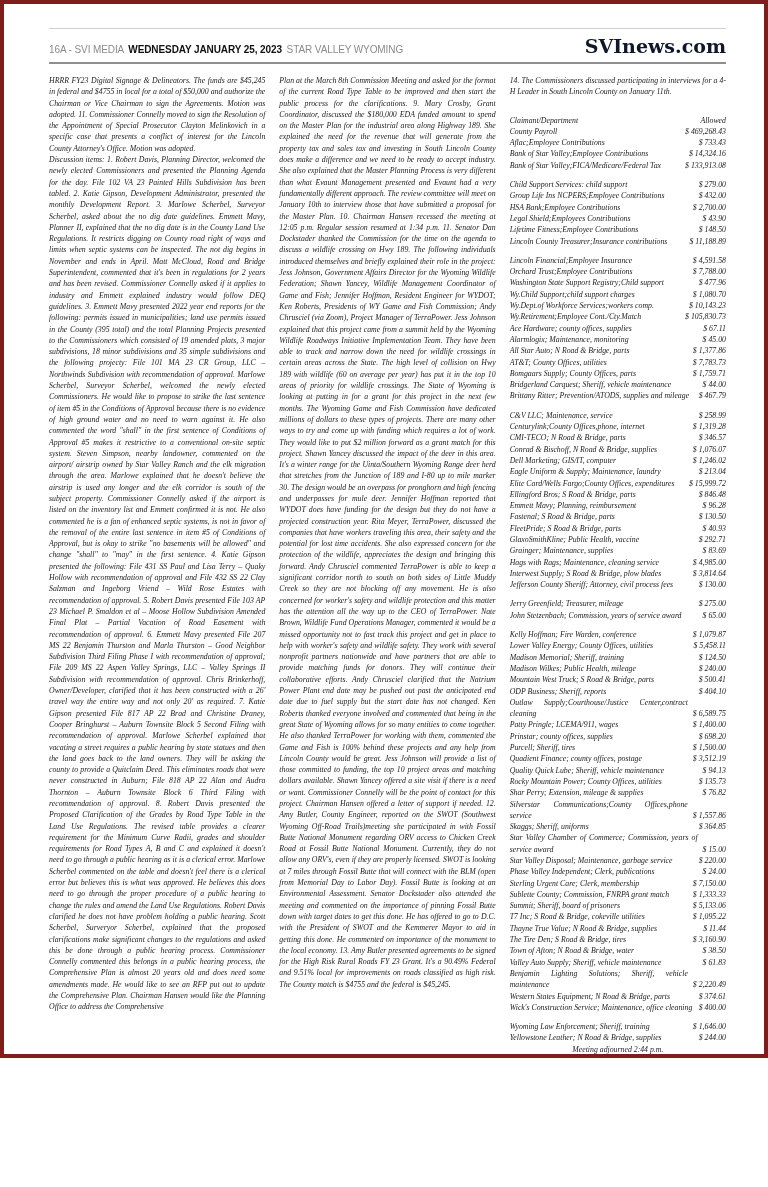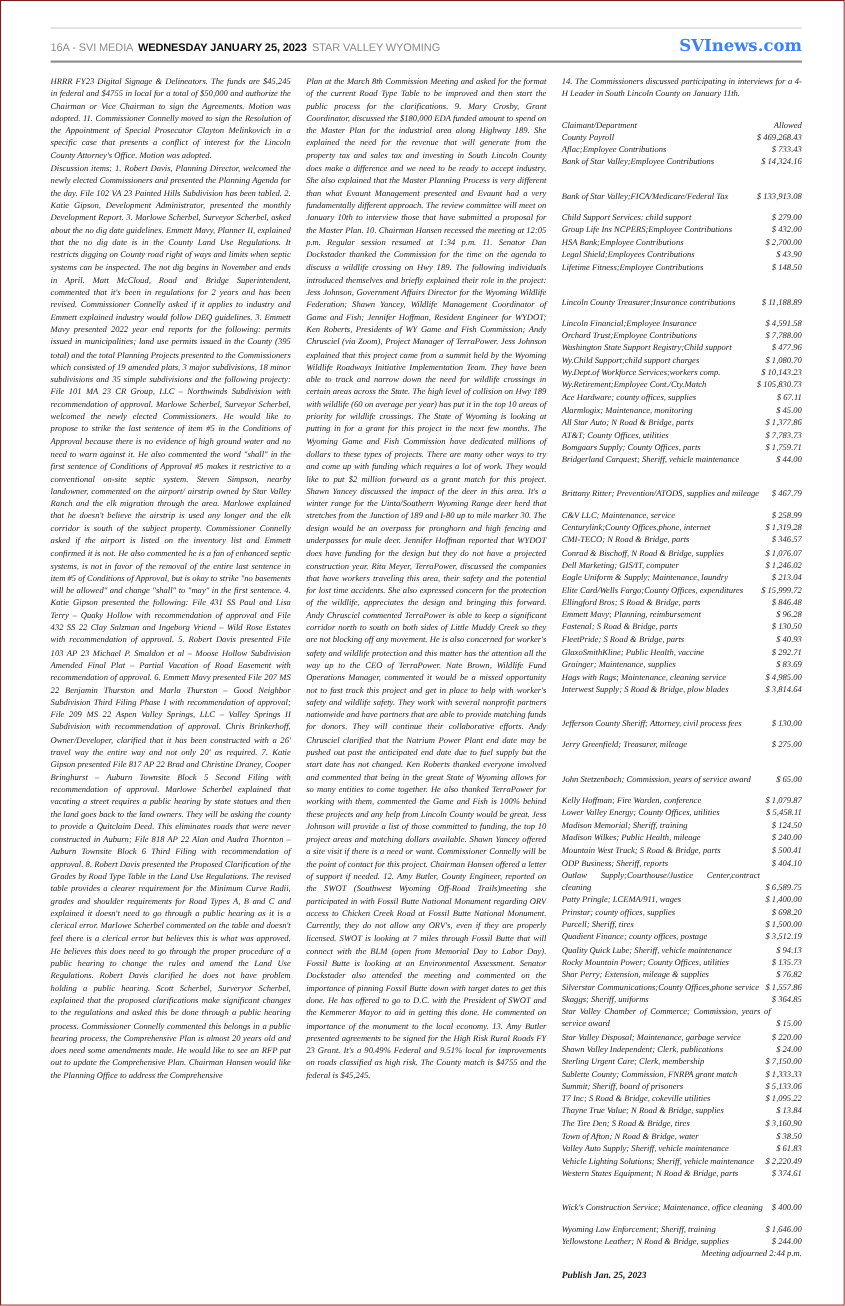--- a/index.html
+++ b/index.html
@@ -1,37 +1,37 @@
 <!DOCTYPE html>
 <html><head>
 <meta charset="utf-8">
 <style>
   html,body{margin:0;padding:0;background:#ffffff;}
   .page{
-    width:768px;height:1187px;box-sizing:border-box;
-    background:#fff;border:1px solid #7f1d1d;overflow:hidden;
+    width:768px;height:1058px;box-sizing:border-box;
+    background:#fff;border:4px solid #7f1d1d;overflow:hidden;
     font-family:"Liberation Serif",serif;color:#1b1b1b;
   }
   .inner{padding:24px 38px 0 45px;}
   .top-hairline{border-top:1px solid #cfcfcf;margin-bottom:6px;}
   .masthead{display:flex;justify-content:space-between;align-items:baseline;
     font-family:"Liberation Sans",sans-serif;}
   .masthead-left{font-size:10px;color:#8b8b8b;letter-spacing:-0.1px;white-space:nowrap;}
   .mh-bold{color:#101010;font-weight:bold;margin:0 2px;}
-  .masthead-site{font-family:"DejaVu Serif",serif;font-weight:bold;font-size:15px;color:#3b82f6;}
+  .masthead-site{font-family:"DejaVu Serif",serif;font-weight:bold;font-size:19px;color:#0f172a;}
   .masthead-rule{border-top:2px solid #8f8f8f;margin-top:5px;}
   .columns{display:flex;gap:14px;margin-top:11px;font-style:italic;}
   .col{flex:1 1 0;min-width:0;font-size:7.8px;line-height:11.3px;text-align:justify;}
   .par{margin:0;}
   .claim-header{margin-top:17px;}
   .claim-row{display:flex;justify-content:space-between;align-items:flex-end;}
   .claim-name{padding-right:5px;min-width:0;}
   .claim-amt{white-space:nowrap;text-align:right;}
-  .gap-after{margin-bottom:8px;margin-top:20px;}
-  .adjourned{text-align:right;}
+  .gap-after{margin-bottom:8px;}
+  .adjourned{text-align:center;}
   .publish{margin:9px 0 0;text-align:left;font-weight:bold;font-size:8.6px;}
 </style>
 </head>
 <body>
 
 <div class="page">
   <div class="inner">
 
     <div class="top-hairline"></div>
 
@@ -359,21 +359,21 @@
               <span class="claim-name">Star Valley Chamber of Commerce; Commission, years of service award</span>
               <span class="claim-amt">$ 15.00</span>
             </div>
 
             <div class="claim-row">
               <span class="claim-name">Star Valley Disposal; Maintenance, garbage service</span>
               <span class="claim-amt">$ 220.00</span>
             </div>
 
             <div class="claim-row">
-              <span class="claim-name">Shawn Valley Independent; Clerk, publications</span>
+              <span class="claim-name">Phase Valley Independent; Clerk, publications</span>
               <span class="claim-amt">$ 24.00</span>
             </div>
 
             <div class="claim-row">
               <span class="claim-name">Sterling Urgent Care; Clerk, membership</span>
               <span class="claim-amt">$ 7,150.00</span>
             </div>
 
             <div class="claim-row">
               <span class="claim-name">Sublette County; Commission, FNRPA grant match</span>
@@ -385,40 +385,40 @@
               <span class="claim-amt">$ 5,133.06</span>
             </div>
 
             <div class="claim-row">
               <span class="claim-name">T7 Inc; S Road &amp; Bridge, cokeville utilities</span>
               <span class="claim-amt">$ 1,095.22</span>
             </div>
 
             <div class="claim-row">
               <span class="claim-name">Thayne True Value; N Road &amp; Bridge, supplies</span>
-              <span class="claim-amt">$ 13.84</span>
+              <span class="claim-amt">$ 11.44</span>
             </div>
 
             <div class="claim-row">
               <span class="claim-name">The Tire Den; S Road &amp; Bridge, tires</span>
               <span class="claim-amt">$ 3,160.90</span>
             </div>
 
             <div class="claim-row">
               <span class="claim-name">Town of Afton; N Road &amp; Bridge, water</span>
               <span class="claim-amt">$ 38.50</span>
             </div>
 
             <div class="claim-row">
               <span class="claim-name">Valley Auto Supply; Sheriff, vehicle maintenance</span>
               <span class="claim-amt">$ 61.83</span>
             </div>
 
             <div class="claim-row">
-              <span class="claim-name">Vehicle Lighting Solutions; Sheriff, vehicle maintenance</span>
+              <span class="claim-name">Benjamin Lighting Solutions; Sheriff, vehicle maintenance</span>
               <span class="claim-amt">$ 2,220.49</span>
             </div>
 
             <div class="claim-row">
               <span class="claim-name">Western States Equipment; N Road &amp; Bridge, parts</span>
               <span class="claim-amt">$ 374.61</span>
             </div>
 
             <div class="claim-row gap-after">
               <span class="claim-name">Wick's Construction Service; Maintenance, office cleaning</span>

